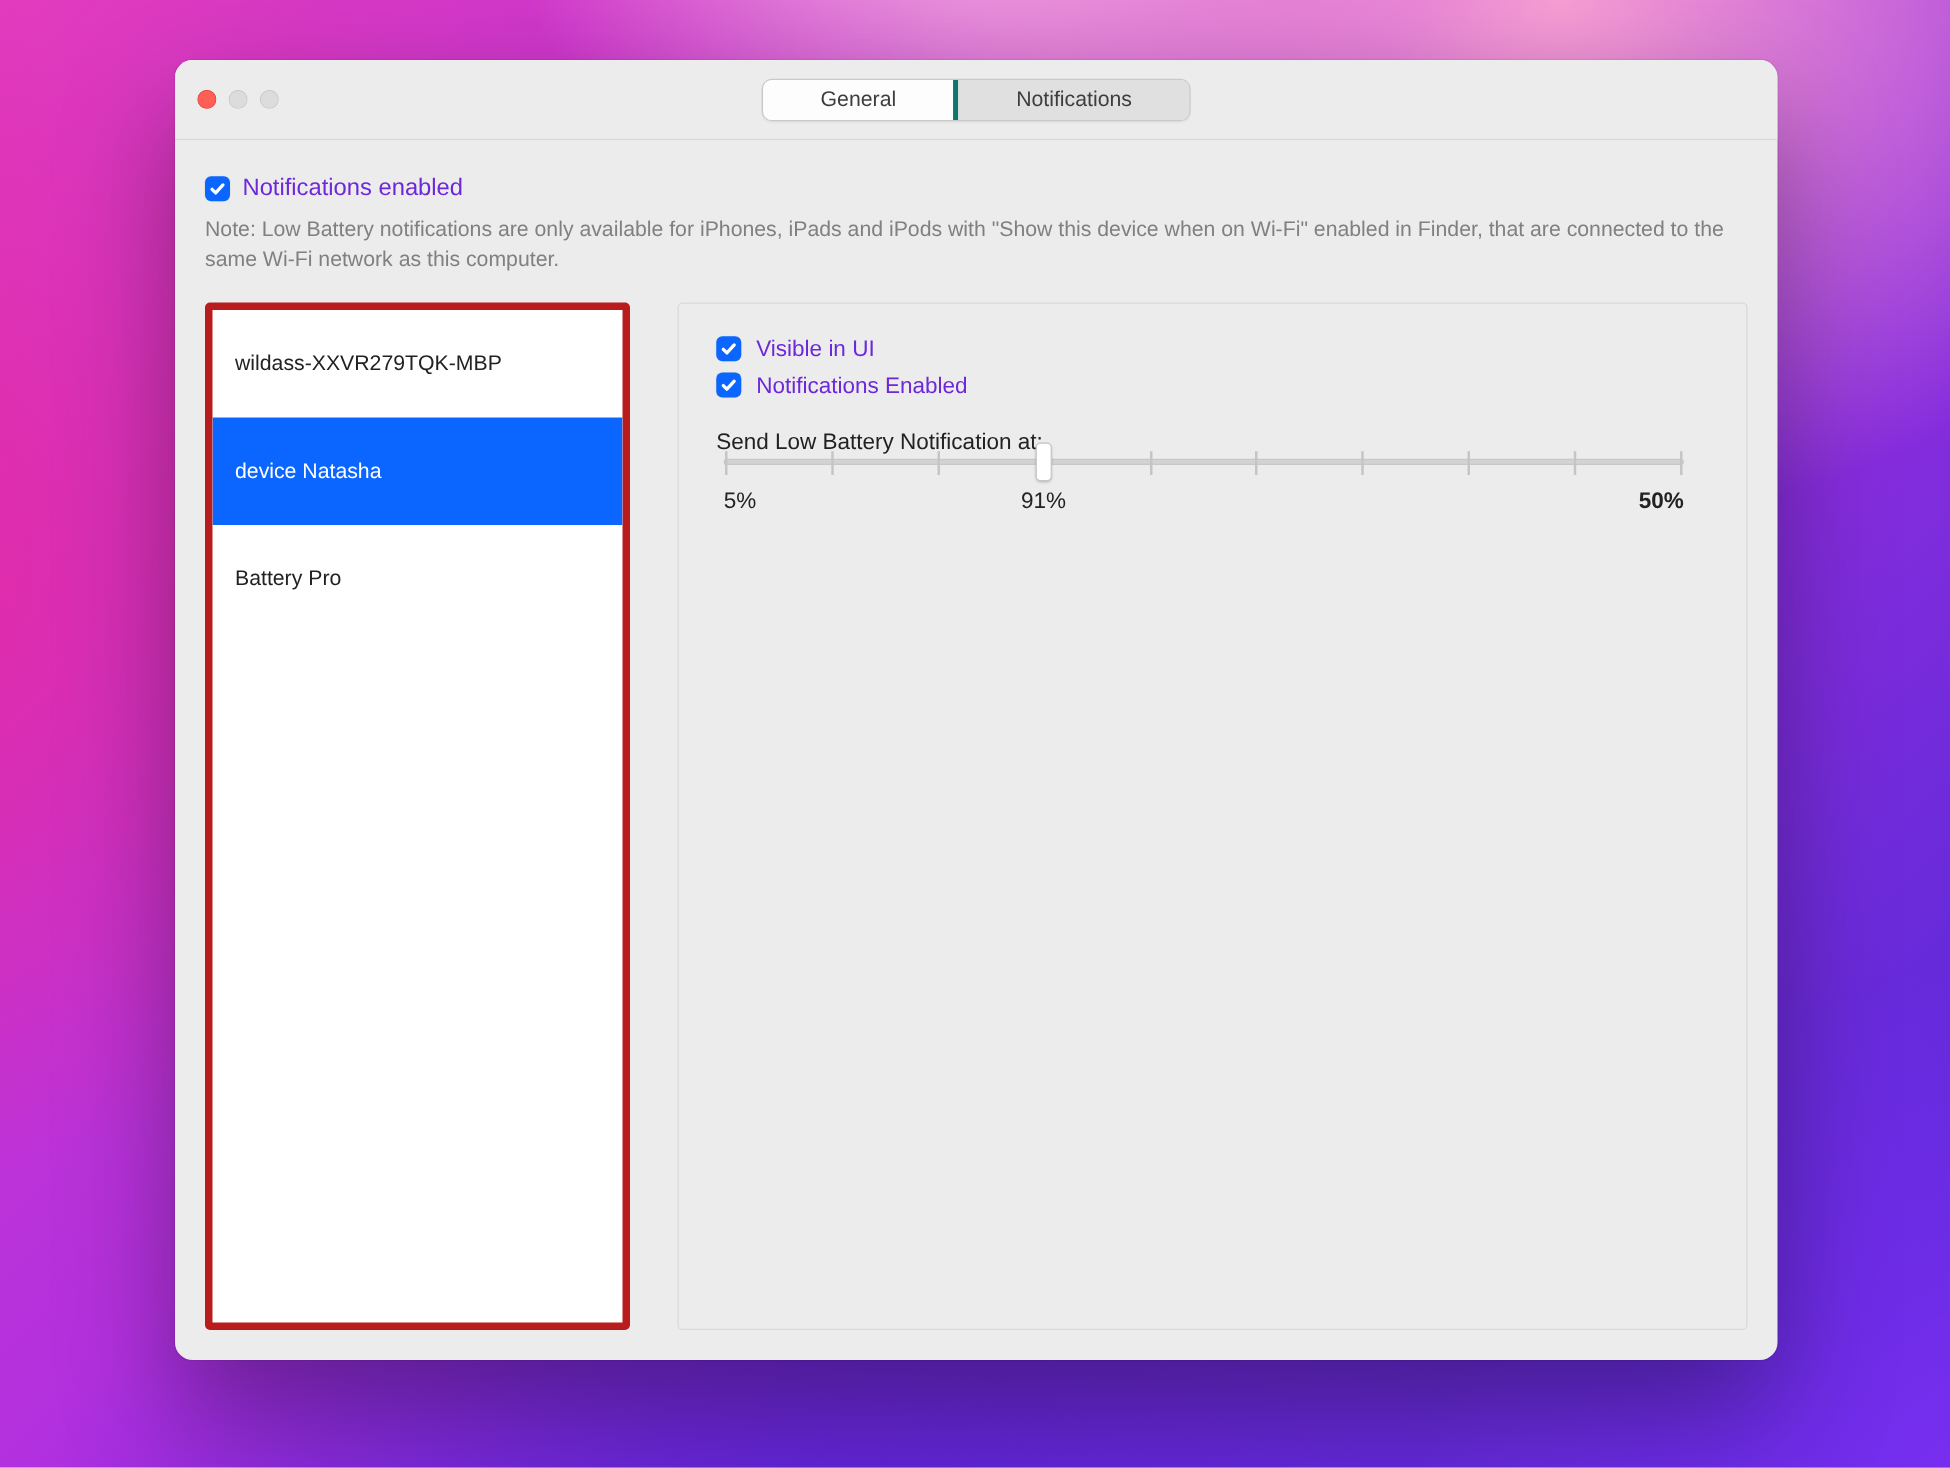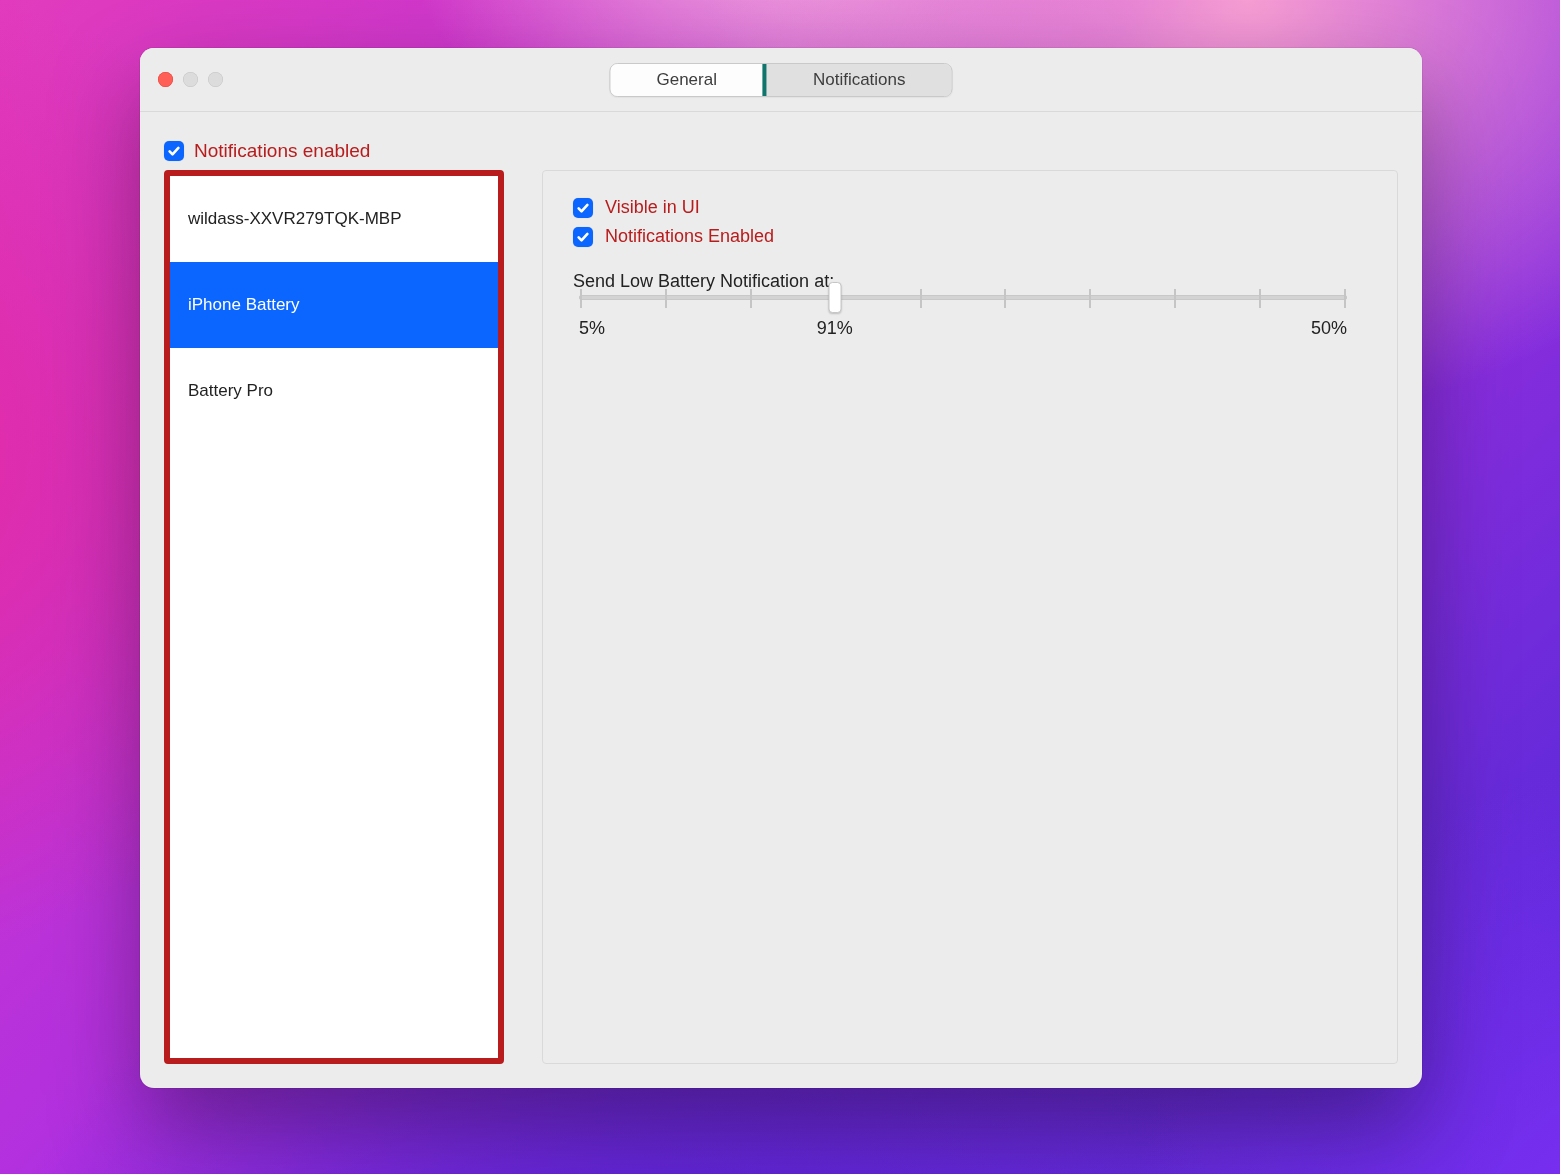--- a/index.html
+++ b/index.html
@@ -156,21 +156,21 @@
     display: inline-flex;
     align-items: center;
     justify-content: center;
     flex: 0 0 20px;
     box-shadow: 0 0 0 0.5px rgba(0,0,0,0.05);
   }
   .checkbox svg { width: 14px; height: 14px; }
 
   .chk-label, .top-label {
     font-size: 18px;
-    color: #b91c1c;
+    color: #6d28d9;
   }
   .top-label { font-size: 19px; }
 
   .slider-title {
     font-size: 18px;
     color: #222;
     margin-bottom: 3px;
     margin-top: 24px;
   }
 
@@ -212,21 +212,21 @@
 
   .slider-labels {
     position: relative;
     height: 24px;
     margin-top: 18px;
     font-size: 18px;
     color: #222;
   }
   .slbl { position: absolute; transform: translateX(-50%); }
   .slbl.left  { left: 0;   transform: none; }
-  .slbl.right { right: 0;  transform: none; text-align: center; }
+  .slbl.right { right: 0;  transform: none; text-align: center; font-weight: bold; }
 
   .check-svg { stroke: #fff; stroke-width: 3; fill: none; stroke-linecap: round; stroke-linejoin: round; }
 </style>
 </head>
 <body>
 
 <div class="window">
 
   <div class="titlebar">
     <div class="traffic">
@@ -244,25 +244,26 @@
 
     <div class="top-row">
       <span class="checkbox">
         <svg viewBox="0 0 16 16">
           <polyline class="check-svg" points="3,8.5 6.3,11.8 13,4.5"></polyline>
         </svg>
       </span>
       <span class="top-label">Notifications enabled</span>
     </div>
 
+    <div class="note">Note: Low Battery notifications are only available for iPhones, iPads and iPods with "Show this device when on Wi-Fi" enabled in Finder, that are connected to the same Wi-Fi network as this computer.</div>
 
     <div class="panes">
       <div class="device-list">
         <div class="device-item">wildass-XXVR279TQK-MBP</div>
-        <div class="device-item selected">iPhone Battery</div>
+        <div class="device-item selected">device Natasha</div>
         <div class="device-item">Battery Pro</div>
       </div>
 
       <div class="detail">
 
         <div class="chk-row">
           <span class="checkbox">
             <svg viewBox="0 0 16 16">
               <polyline class="check-svg" points="3,8.5 6.3,11.8 13,4.5"></polyline>
             </svg>

